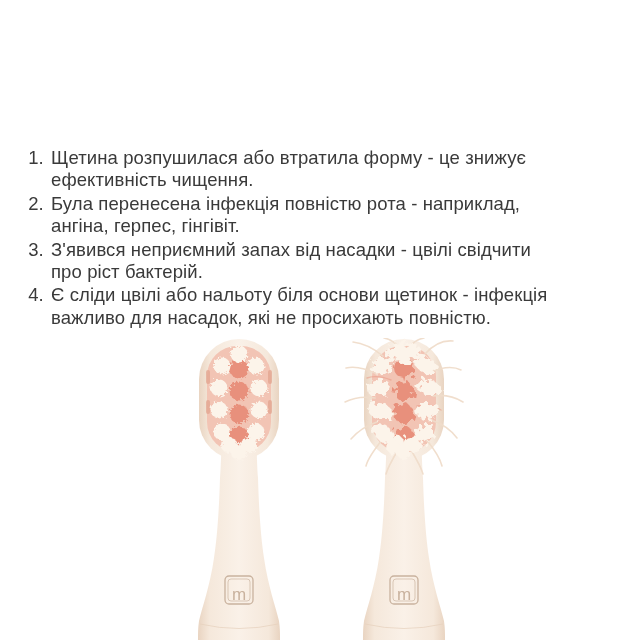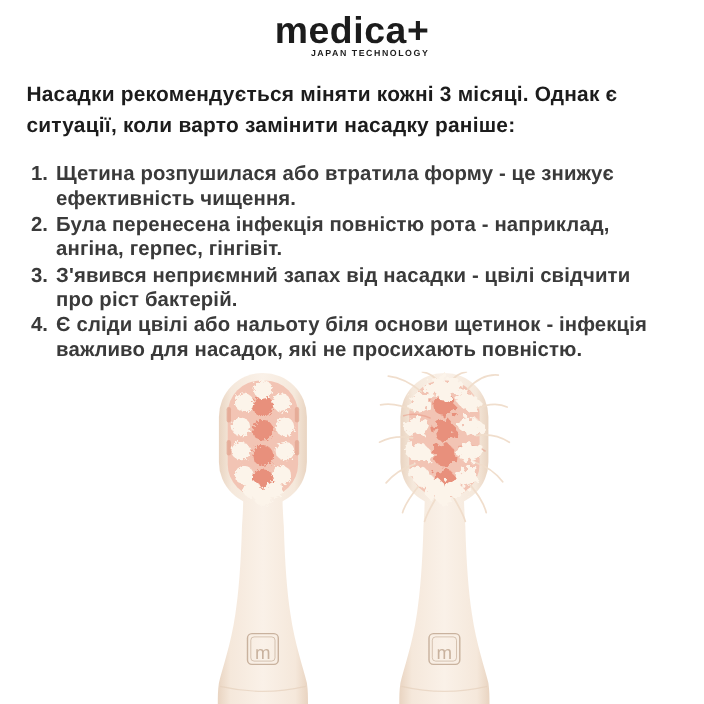--- a/index.html
+++ b/index.html
@@ -30,46 +30,38 @@
     color:var(--text-primary,#1c1c1c);
     white-space:pre-line;
   }
 
   
   .points {
     position:absolute; left:25px; top:147px; width:585px;
     margin:0; padding:0 0 0 24px;
   }
   .points li {
-    font-size:18.5px; line-height:22.4px; font-weight:700; letter-spacing:0.1px;
+    font-size:18.5px; line-height:22.4px; font-weight:400; letter-spacing:0.1px;
     color:var(--text-list,#3a3a3a);
     white-space:pre-line;
     padding-left:2px; margin:0 0 1px 0;
   }
 
   
   .brushes { position:absolute; left:0; top:338px; width:640px; height:302px; }
   .brush { position:absolute; top:0; width:170px; height:302px; }
   .brush.left  { left:154px; }
   .brush.right { left:319px; }
 </style>
 </head>
 <body>
 
 <div class="page">
 
-  <header class="logo">
-    <div class="logo-inner">
-      <div class="brand">medica+</div>
-      <div class="tagline">JAPAN TECHNOLOGY</div>
-    </div>
-  </header>
 
-  <p class="intro">Насадки рекомендується міняти кожні 3 місяці. Однак є
-ситуації, коли варто замінити насадку раніше:</p>
 
   <ol class="points">
     <li>Щетина розпушилася або втратила форму - це знижує
 ефективність чищення.</li>
     <li>Була перенесена інфекція повністю рота - наприклад,
 ангіна, герпес, гінгівіт.</li>
     <li>З'явився неприємний запах від насадки - цвілі свідчити
 про ріст бактерій.</li>
     <li>Є сліди цвілі або нальоту біля основи щетинок - інфекція
 важливо для насадок, які не просихають повністю.</li>

